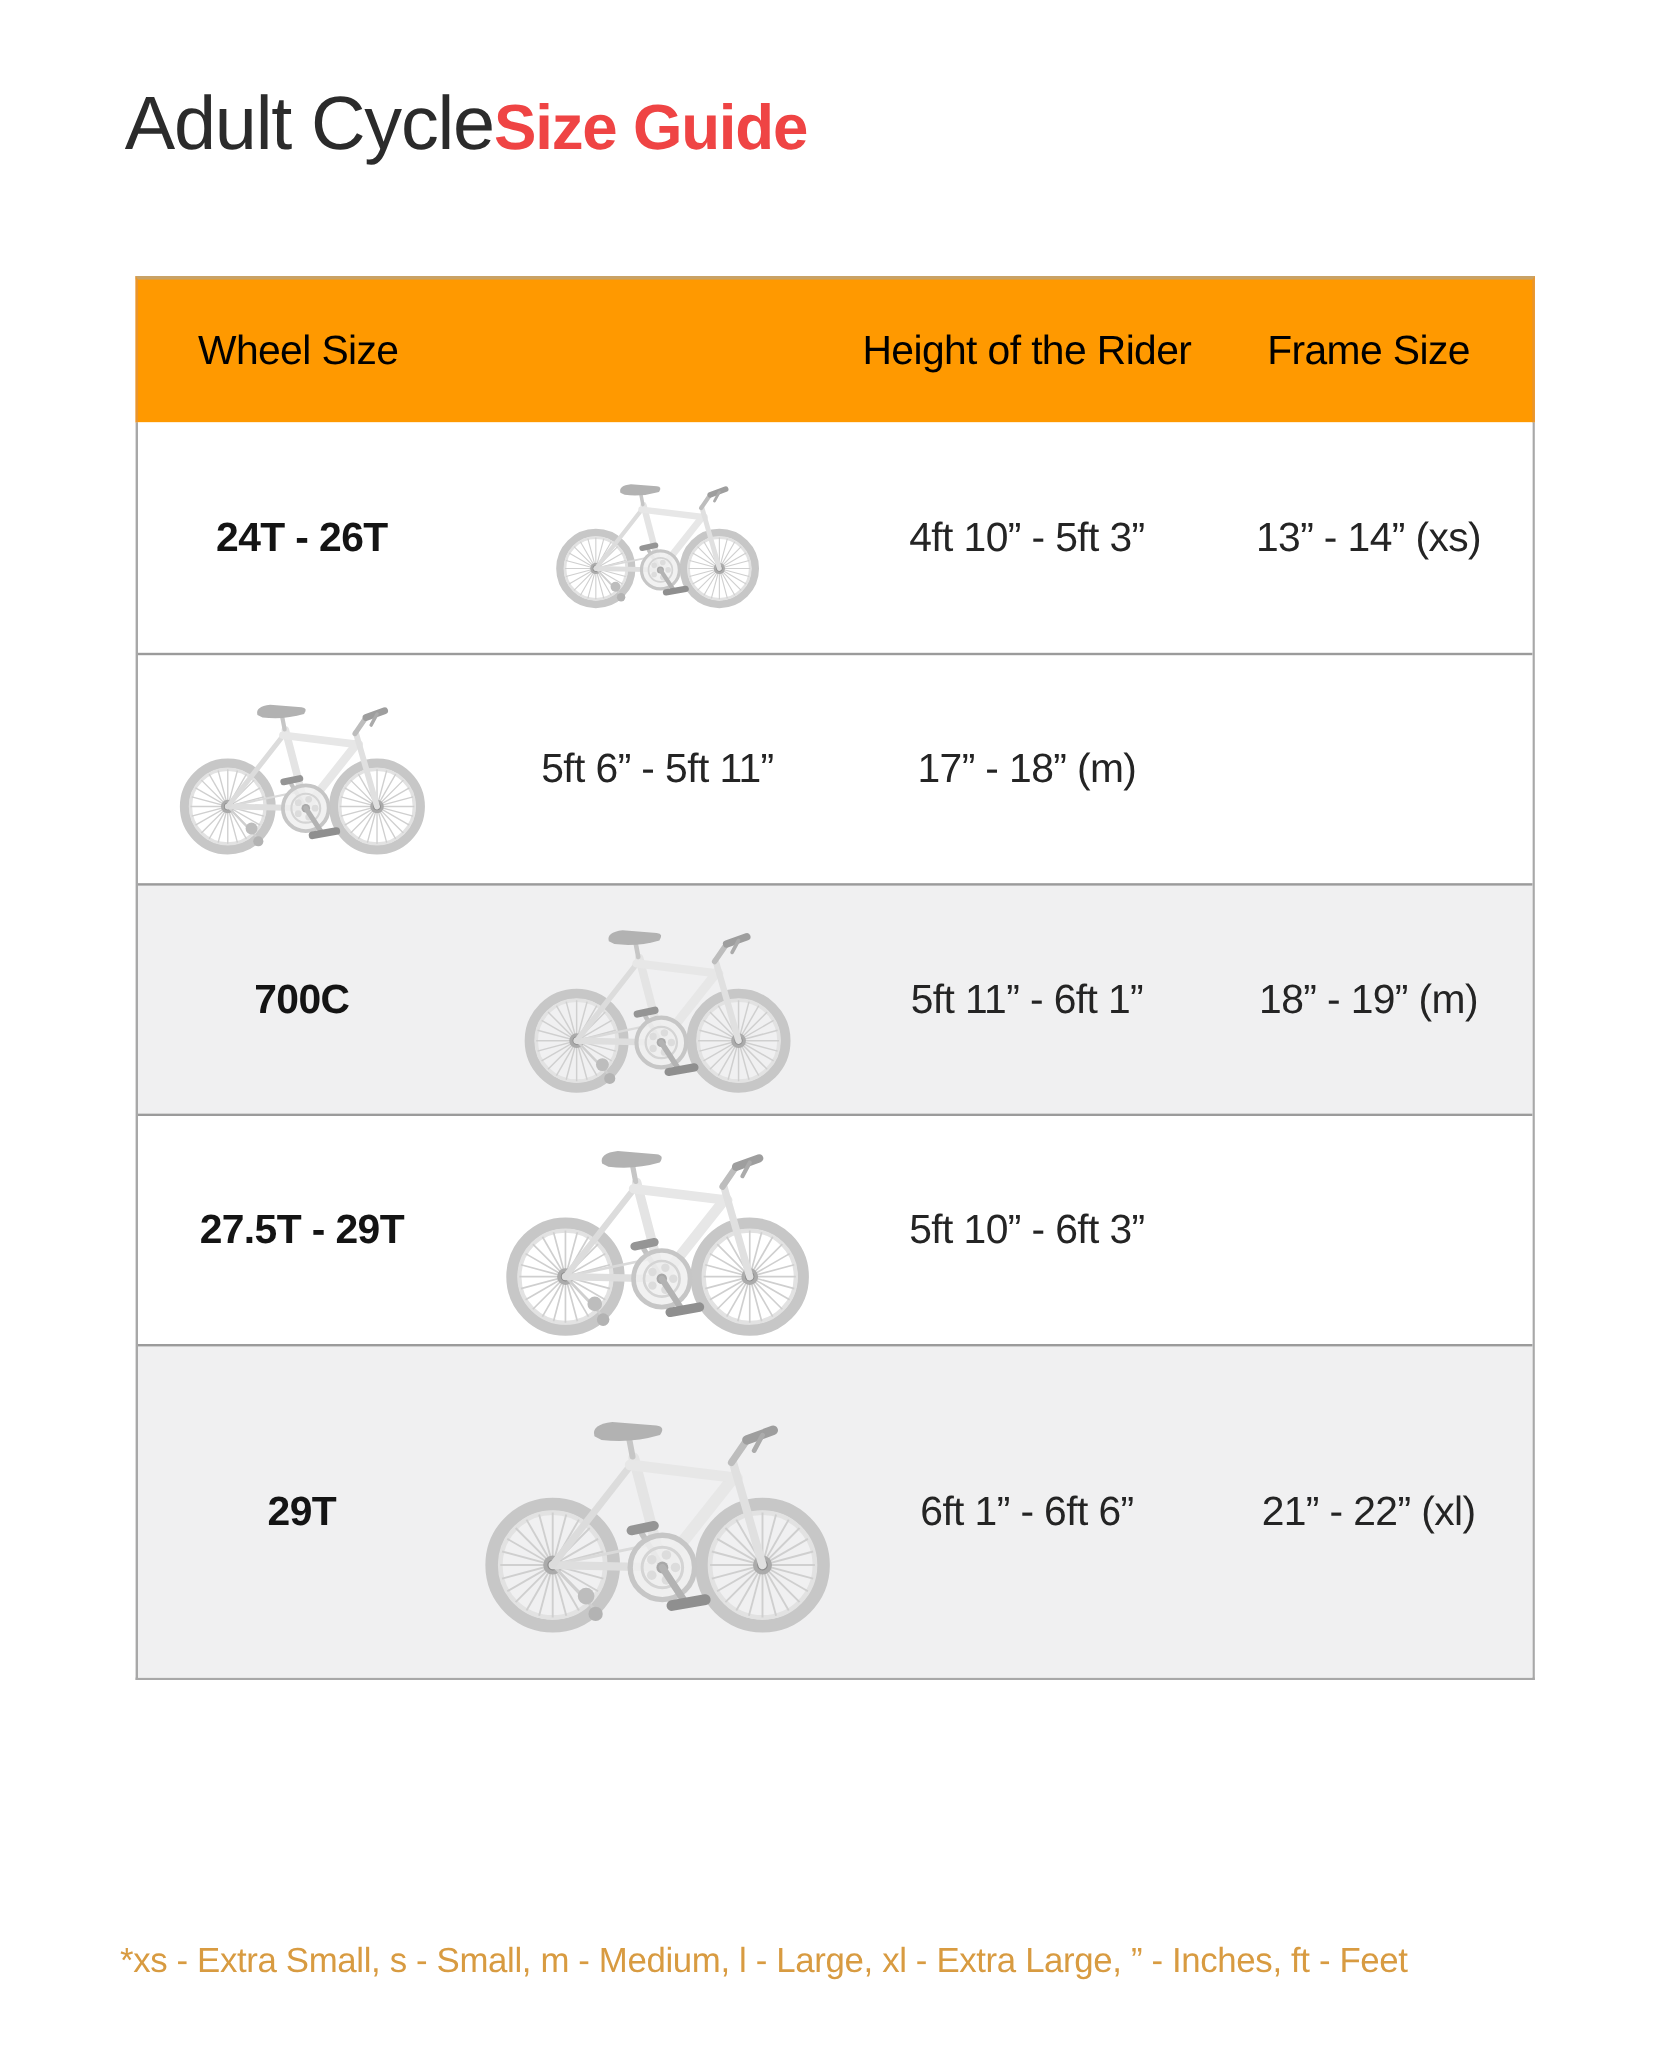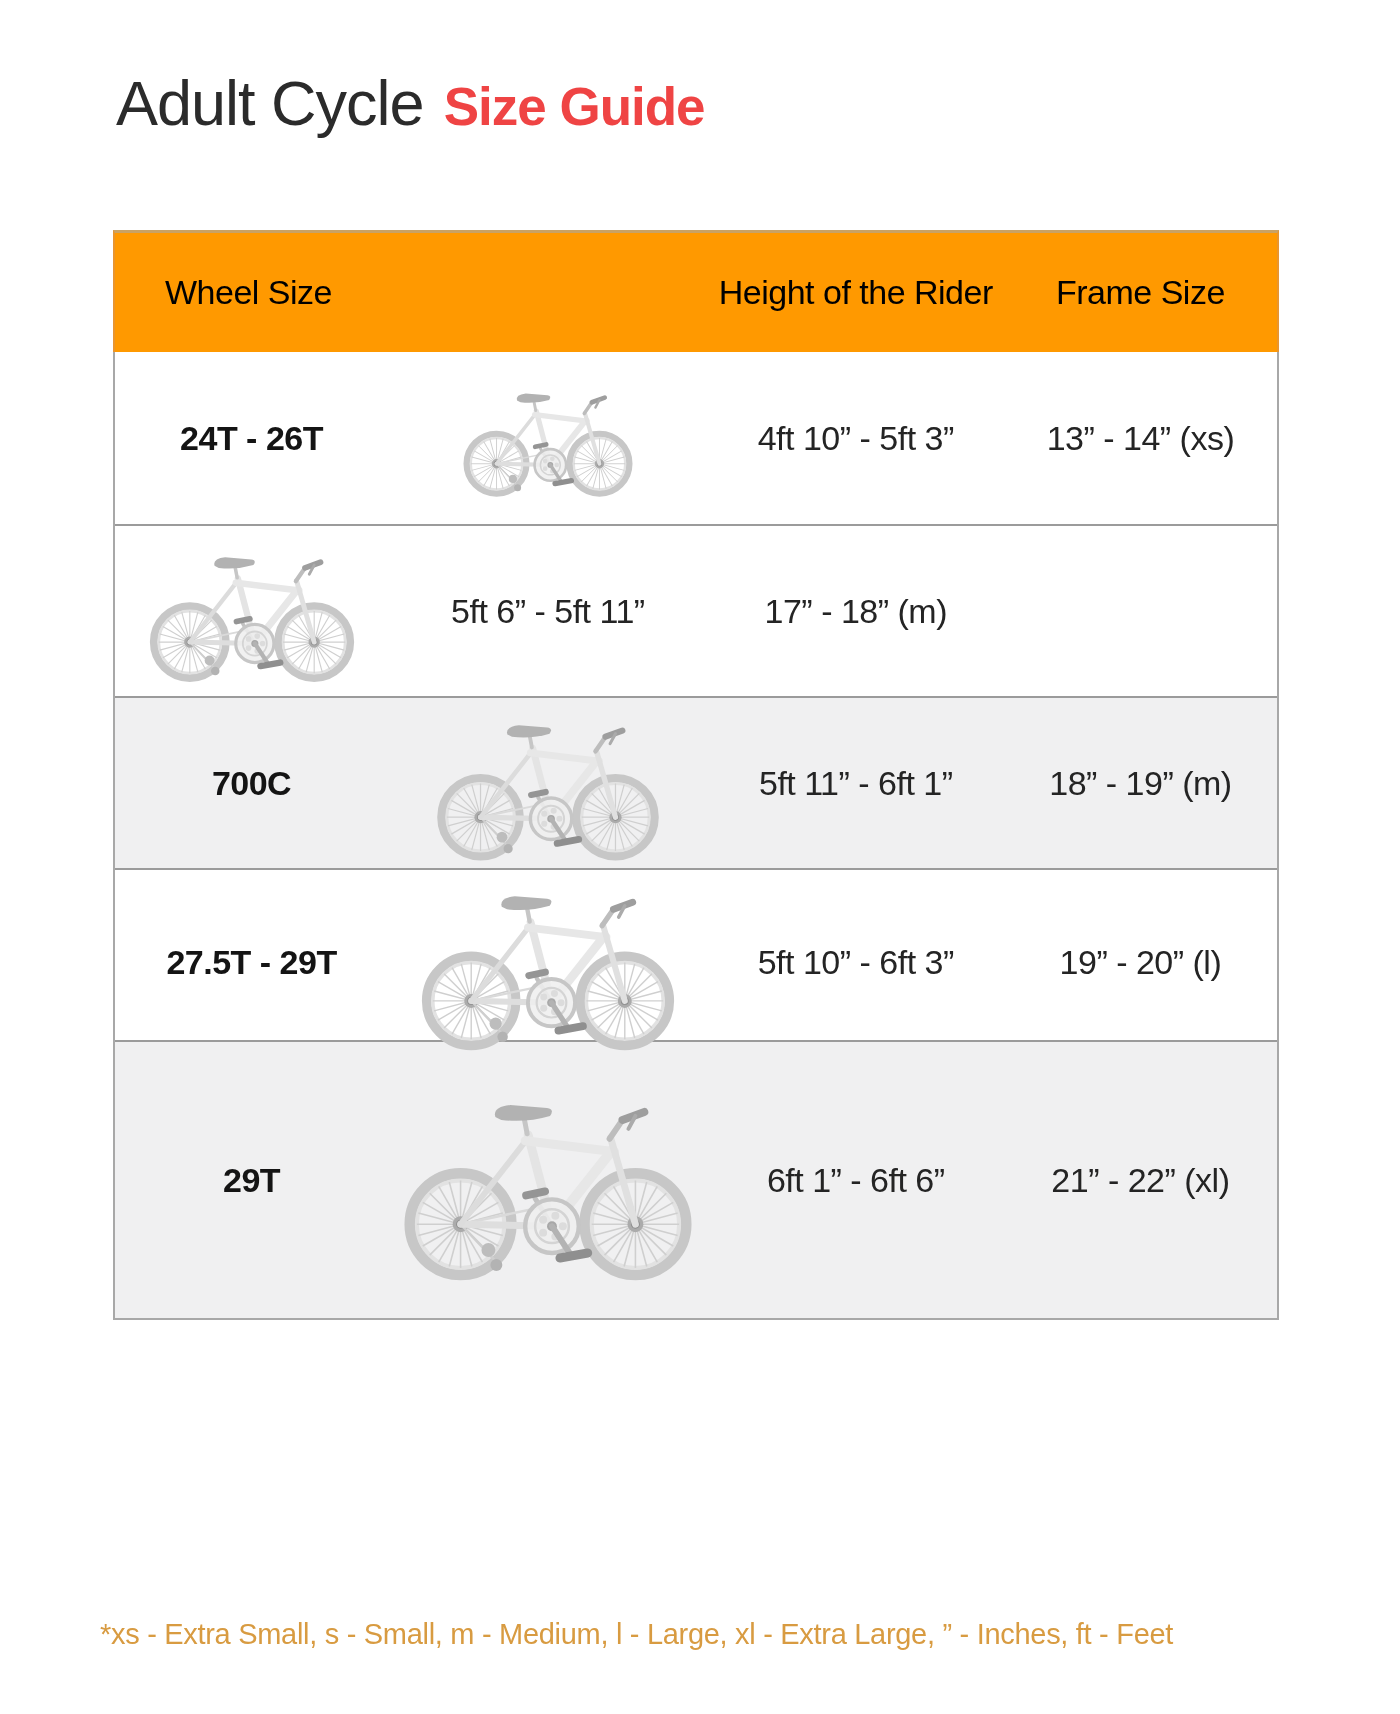--- a/index.html
+++ b/index.html
@@ -2,21 +2,21 @@
 <html><head>
 <meta charset="utf-8">
 <style>
   html,body{margin:0;padding:0;}
   body{
     width:1400px;height:1714px;position:relative;background:#ffffff;
     font-family:"Liberation Sans", sans-serif;color:#1f1f1f;overflow:hidden;
   }
   
   .title{
-    position:absolute;left:116px;top:46px;display:flex;align-items:baseline;gap:20px;
+    position:absolute;left:104px;top:46px;display:flex;align-items:baseline;
     white-space:nowrap;
     justify-content:flex-end;
   }
   .title .t-light{font-size:63px;font-weight:400;color:#2b2b2b;letter-spacing:-1px;}
   .title .t-bold{font-size:53px;font-weight:800;color:#ef4444;letter-spacing:-1px;}
   
   .size-table{
     position:absolute;left:113px;top:230px;width:1166px;
   }
   .thead{
@@ -29,21 +29,21 @@
     color:#000000;font-size:34px;font-weight:500;letter-spacing:-0.5px;
   }
   .thead .hcell{text-align:center;line-height:1.35;}
   .thead .hcell.first{text-align:left;padding-left:50px;}
   .tbody{
     border-left:2px solid #A8A8A8;border-right:2px solid #A8A8A8;border-bottom:2px solid #A8A8A8;
     box-sizing:border-box;
   }
   .trow{
     display:grid;grid-template-columns:23.5% 27.5% 25.5% 23.5%;
-    align-items:center;height:172px;background:#ffffff;
+    align-items:center;height:192px;background:#ffffff;
     border-top:2px solid #9B9B9B;box-sizing:border-box;
   }
   .trow:first-child{border-top:none;}
   .trow.alt{background:#F0F0F1;}
   .trow.tall{height:278px;}
   .cell{text-align:center;}
   .wheel{font-size:34px;font-weight:700;color:#141414;letter-spacing:-0.5px;}
   .val{font-size:34px;font-weight:400;color:#242424;letter-spacing:-0.5px;}
   .bikecell{display:flex;justify-content:center;align-items:center;overflow:visible;}
   .bike{display:block;}
@@ -168,21 +168,20 @@
     </div>
 
     <div class="trow">
       <div class="cell wheel">27.5T - 29T</div>
       <div class="cell bikecell">
         <svg class="bike b5" viewBox="0 0 300 212">
             <use href="#bike"></use>
           </svg>
       </div>
       <div class="cell val">5ft 10” -  6ft 3”</div>
-      <div class="cell val">19” - 20” (l)</div>
     </div>
 
     <div class="trow alt tall">
       <div class="cell wheel">29T</div>
       <div class="cell bikecell">
         <svg class="bike b6" viewBox="0 0 300 212">
             <use href="#bike"></use>
           </svg>
       </div>
       <div class="cell val">6ft 1” -  6ft 6”</div>

